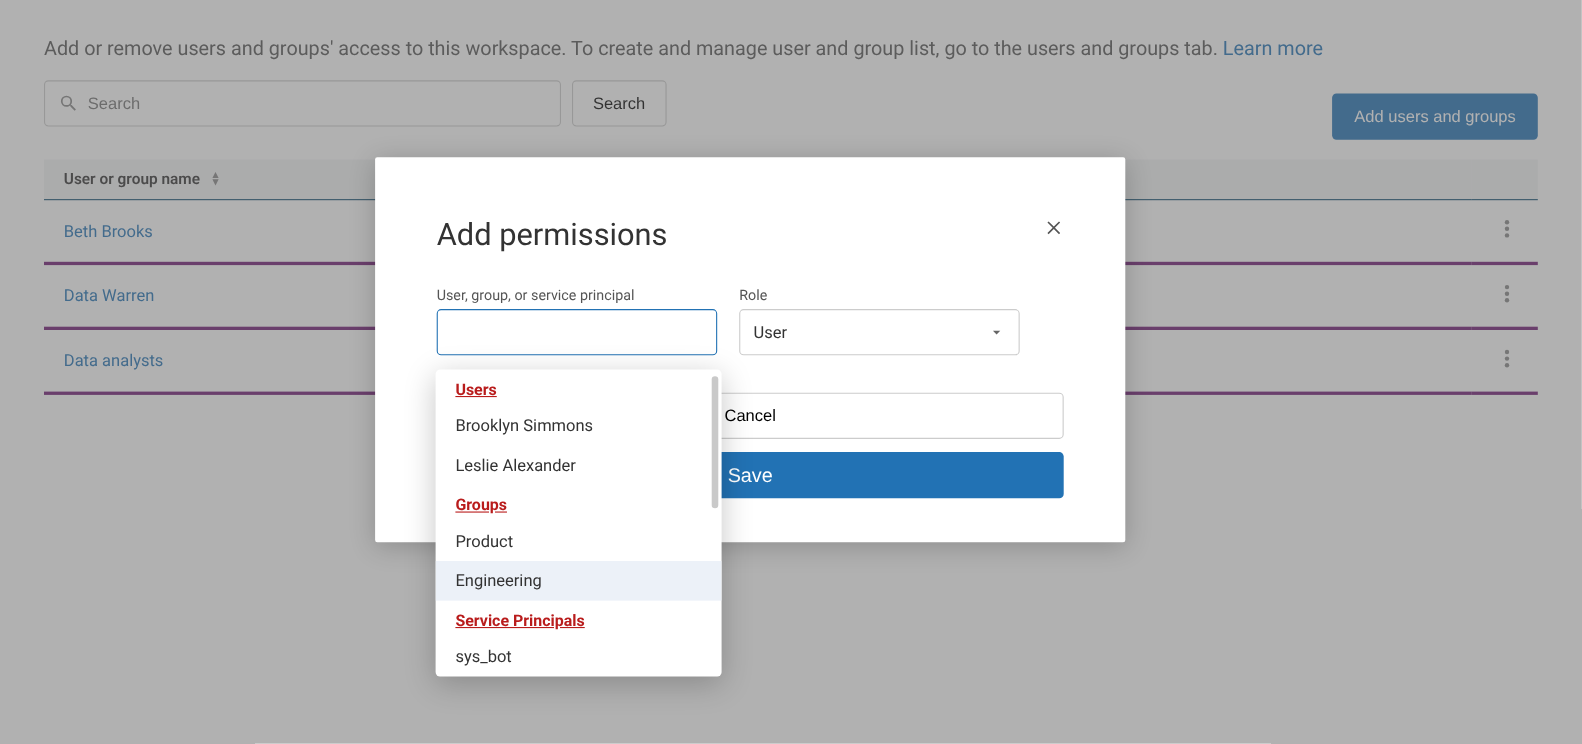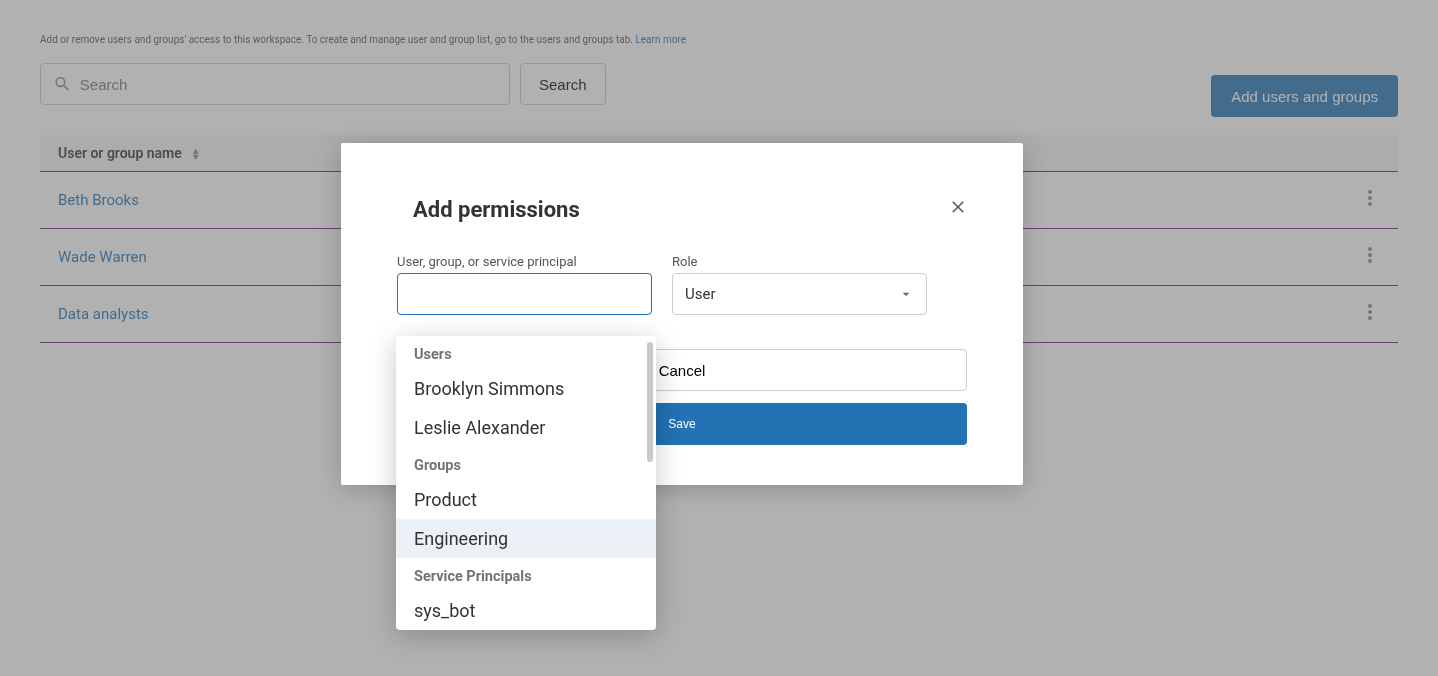--- a/index.html
+++ b/index.html
@@ -10,21 +10,21 @@
     background: #fff;
     width: 1438px;
     height: 676px;
     position: relative;
     overflow: hidden;
   }
   .page {
     padding: 20px 40px;
   }
   .intro {
-    font-size: 10px;
+    font-size: 18px;
     color: #555;
     margin-bottom: 18px;
     margin-top: 14px;
   }
   .intro a {
     color: #2272b4;
     text-decoration: none;
   }
   .controls-row {
     display: flex;
@@ -95,21 +95,21 @@
   .sort-arrows {
     display: inline-block;
     margin-left: 8px;
     font-size: 10px;
     line-height: 6px;
     color: #888;
     vertical-align: middle;
   }
   .perm-table td {
     padding: 12px 18px;
-    border-bottom: 1px solid #701a75;
+    border-bottom: 3px solid #701a75;
     font-size: 15px;
   }
   .perm-table td.name-cell {
     color: #2272b4;
   }
   .perm-table td.actions-cell {
     text-align: right;
     color: #888;
   }
   .kebab {
@@ -135,24 +135,23 @@
     position: absolute;
     left: 341px;
     top: 143px;
     width: 682px;
     background: #fff;
     border-radius: 2px;
     padding: 54px 56px 40px 56px;
     box-shadow: 0 4px 24px rgba(0,0,0,0.2);
   }
   .modal-title {
-    font-size: 22px;
-    font-weight: 700;
+    font-size: 28px;
+    font-weight: 400;
     margin-bottom: 32px;
-    margin-left: 16px;
   }
   .close-x {
     position: absolute;
     top: 54px;
     right: 56px;
     cursor: pointer;
     color: #555;
   }
   .close-x svg { width: 18px; height: 18px; }
   .form-row {
@@ -204,21 +203,21 @@
     font-size: 15px;
     cursor: pointer;
   }
   .btn-save {
     height: 42px;
     padding: 0 20px;
     background: #2272b4;
     color: #fff;
     border: none;
     border-radius: 4px;
-    font-size: 12px;
+    font-size: 18px;
     cursor: pointer;
   }
 
   
   .dropdown {
     position: absolute;
     left: 396px;
     top: 336px;
     width: 260px;
     background: #fff;
@@ -228,25 +227,26 @@
     z-index: 20;
   }
   .dropdown-inner {
     max-height: 320px;
     overflow-y: auto;
   }
   .dd-header {
     padding: 10px 18px 6px;
     font-weight: 700;
     font-size: 14.5px;
-    color: #737373;
+    color: #b91c1c;
+    text-decoration: underline;
   }
   .dd-item {
     padding: 9px 18px;
-    font-size: 18px;
+    font-size: 15px;
     color: #333;
     cursor: pointer;
   }
   .dd-item.highlight {
     background: #ecf1f8;
   }
   
   .dropdown::after {
     content:"";
     position:absolute;
@@ -289,21 +289,21 @@
       </tr>
     </thead>
     <tbody>
       <tr>
         <td class="name-cell">Beth Brooks</td>
         <td>User</td>
         <td>Admin</td>
         <td class="actions-cell"><span class="kebab"><span></span><span></span><span></span></span></td>
       </tr>
       <tr>
-        <td class="name-cell">Wade Warren</td>
+        <td class="name-cell">Data Warren</td>
         <td>User</td>
         <td>Admin</td>
         <td class="actions-cell"><span class="kebab"><span></span><span></span><span></span></span></td>
       </tr>
       <tr>
         <td class="name-cell">Data analysts</td>
         <td>Group</td>
         <td>User</td>
         <td class="actions-cell"><span class="kebab"><span></span><span></span><span></span></span></td>
       </tr>

